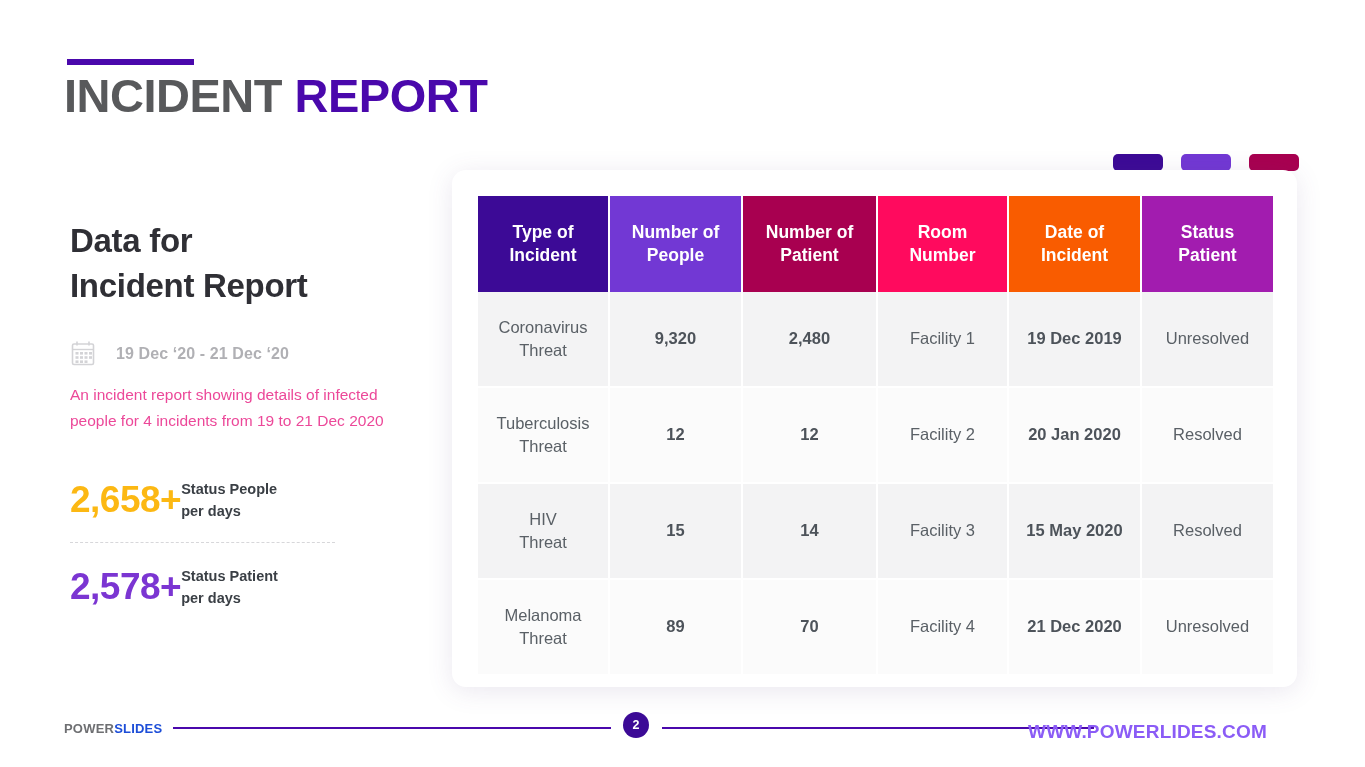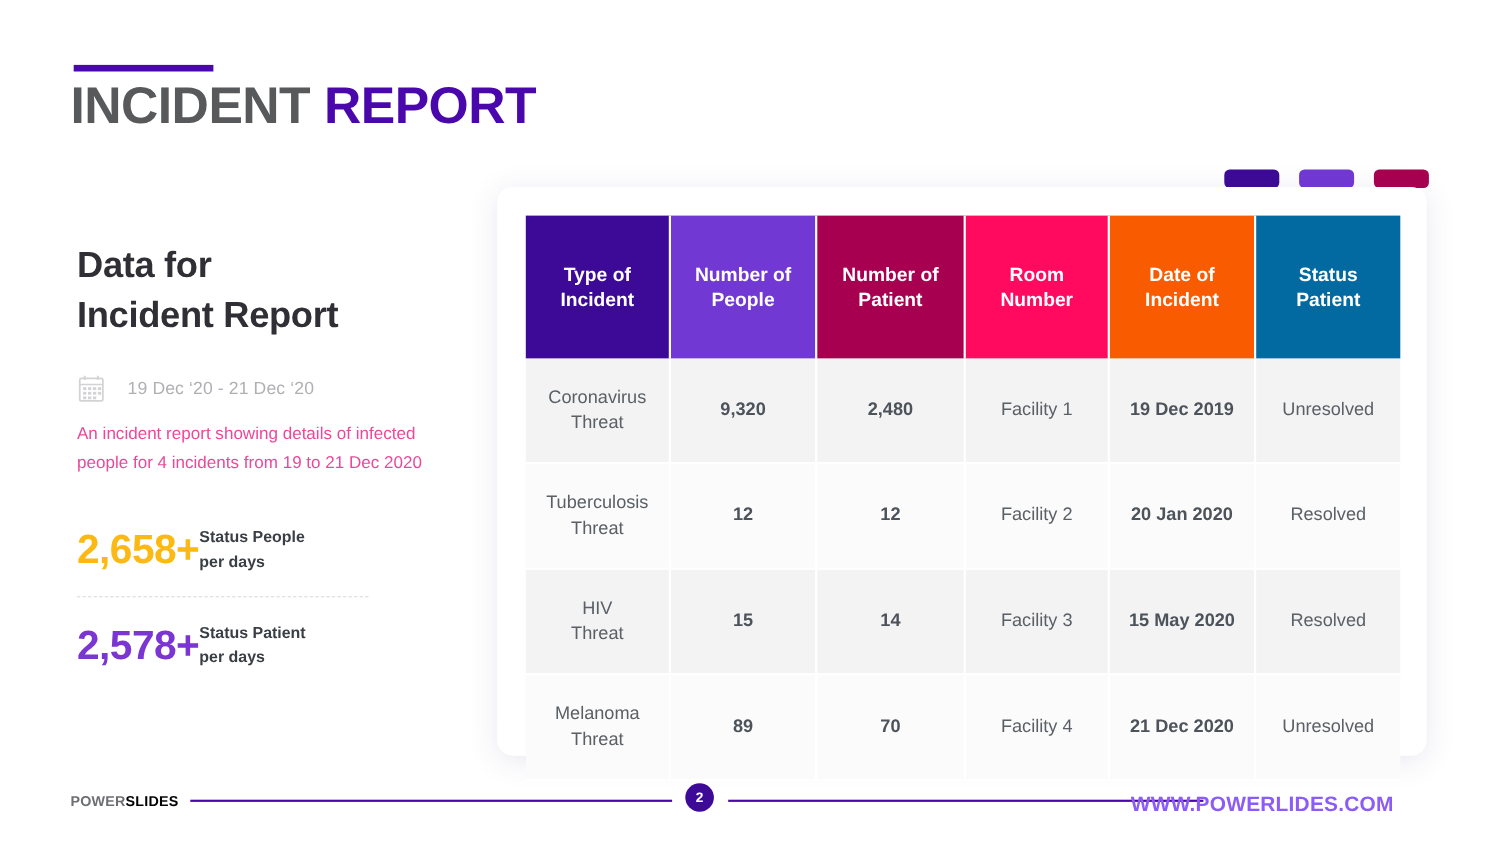--- a/index.html
+++ b/index.html
@@ -50,20 +50,21 @@
     font-weight: bold;
     color: #2f2f35;
     line-height: 1.35;
     letter-spacing: -0.3px;
   }
   #date-row {
     display: flex;
     align-items: center;
     margin-top: 32px;
     gap: 20px;
+    font-weight: bold;
   }
   #calendar-icon { width: 26px; height: 27px; flex: none; }
   #date-range-text {
     font-size: 16px;
     color: #b0b0b4;
     letter-spacing: 0.1px;
   }
   #description-text {
     margin-top: 15px;
     font-size: 15.5px;
@@ -135,21 +136,21 @@
   #data-table col.c5 { width: 132px; }
 
   #data-table thead th {
     height: 96px;
     color: #ffffff;
     font-size: 17.5px;
     font-weight: bold;
     line-height: 1.3;
     text-align: center;
     vertical-align: middle;
-    padding: 17px;
+    padding: 0;
     border-right: 2px solid #ffffff;
   }
   #data-table thead th:last-child { border-right: none; }
 
   #data-table tbody td {
     height: 94px;
     text-align: center;
     vertical-align: middle;
     font-size: 16.5px;
     color: #5a6066;
@@ -176,21 +177,21 @@
   }
   #brand-logo {
     position: absolute;
     left: 64px;
     top: 9px;
     font-size: 13px;
     font-weight: bold;
     letter-spacing: 0.2px;
   }
   #brand-logo .b-grey { color: #6e6f72; }
-  #brand-logo .b-accent { color: #000000; }
+  #brand-logo .b-accent { color: #1d4ed8; }
   #footer-line-left {
     position: absolute;
     left: 173px;
     top: 15px;
     width: 438px;
     height: 1.5px;
     background: #4a08ac;
   }
   #page-number-badge {
     position: absolute;
@@ -322,21 +323,21 @@
         <span>Patient</span>
       </th>
       <th style="background:#ff0a5e">
         <span>Room</span><br>
         <span>Number</span>
       </th>
       <th style="background:#f95c00">
         <span>Date of</span><br>
         <span>Incident</span>
       </th>
-      <th style="background:#0369a1">
+      <th style="background:#a21caf">
         <span>Status</span><br>
         <span>Patient</span>
       </th>
     </tr>
   </thead>
   <tbody>
     <tr class="row-shaded">
       <td>
         <span>Coronavirus</span><br>
         <span>Threat</span>

